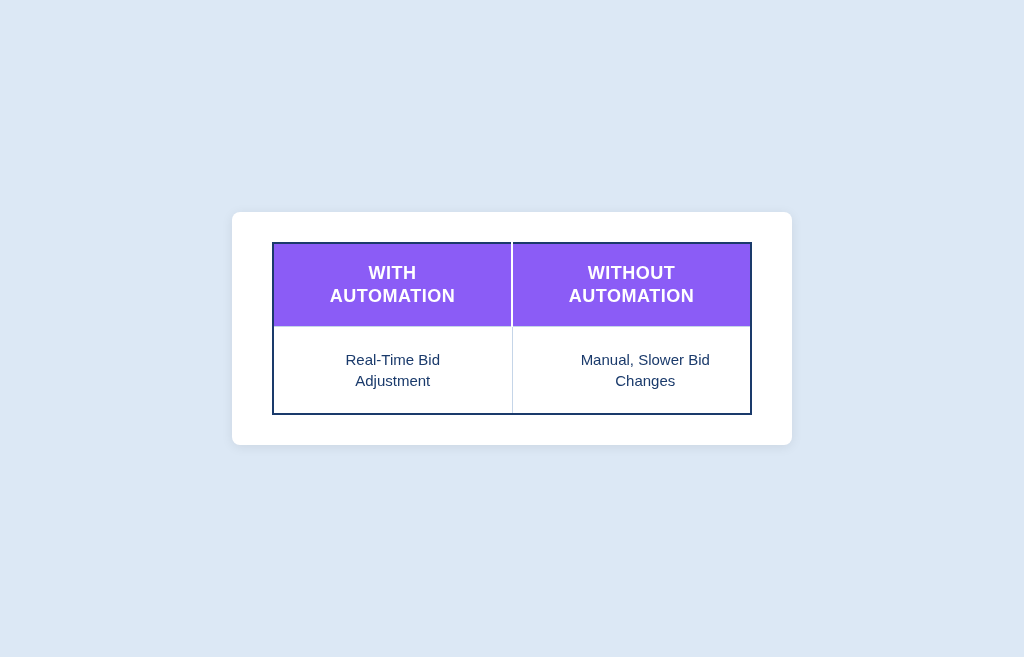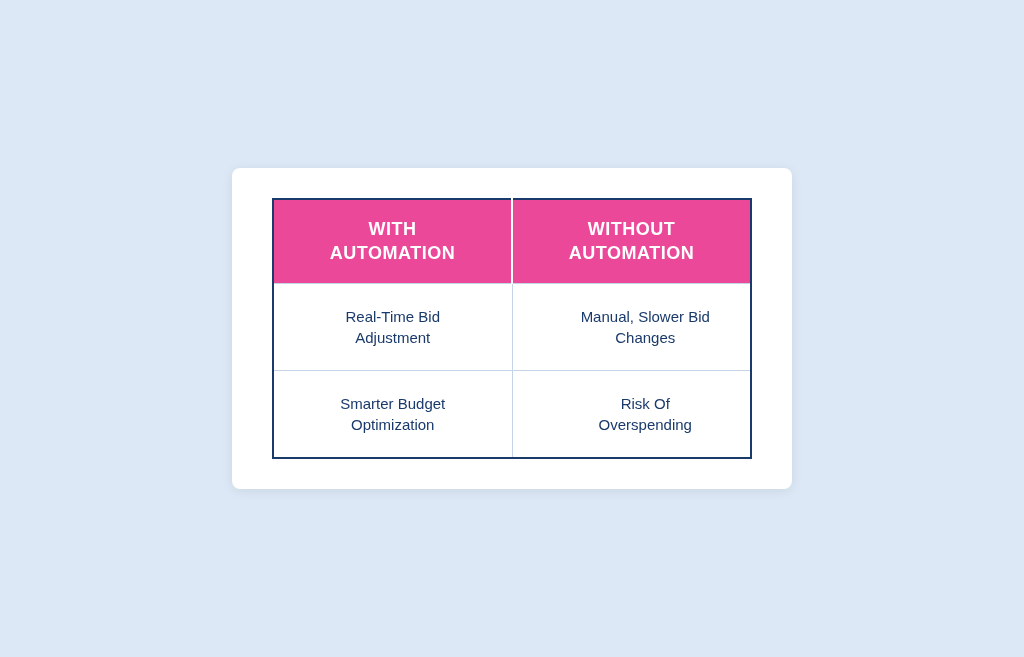--- a/index.html
+++ b/index.html
@@ -26,21 +26,21 @@
       width: 560px;
     }
 
     .comparison-table {
       width: 100%;
       border-collapse: collapse;
       border: 2px solid #1a3a6b;
     }
 
     .comparison-table th {
-      background-color: #ec4899;
+      background-color: #8b5cf6;
       color: #ffffff;
       font-size: 18px;
       font-weight: 800;
       padding: 18px 20px;
       letter-spacing: 0.5px;
       line-height: 1.3;
     }
 
     .comparison-table th:first-child {
       border-right: 2px solid #ffffff;
@@ -84,19 +84,15 @@
       <tr>
         <th>WITH<br>AUTOMATION</th>
         <th>WITHOUT<br>AUTOMATION</th>
       </tr>
     </thead>
     <tbody id="table-body">
     <tr>
           <td>Real-Time Bid<br>Adjustment</td>
           <td>Manual, Slower Bid<br>Changes</td>
         </tr>
-        <tr>
-          <td>Smarter Budget<br>Optimization</td>
-          <td>Risk Of<br>Overspending</td>
-        </tr>
       </tbody>
   </table>
 </div>
 
 </body></html>

